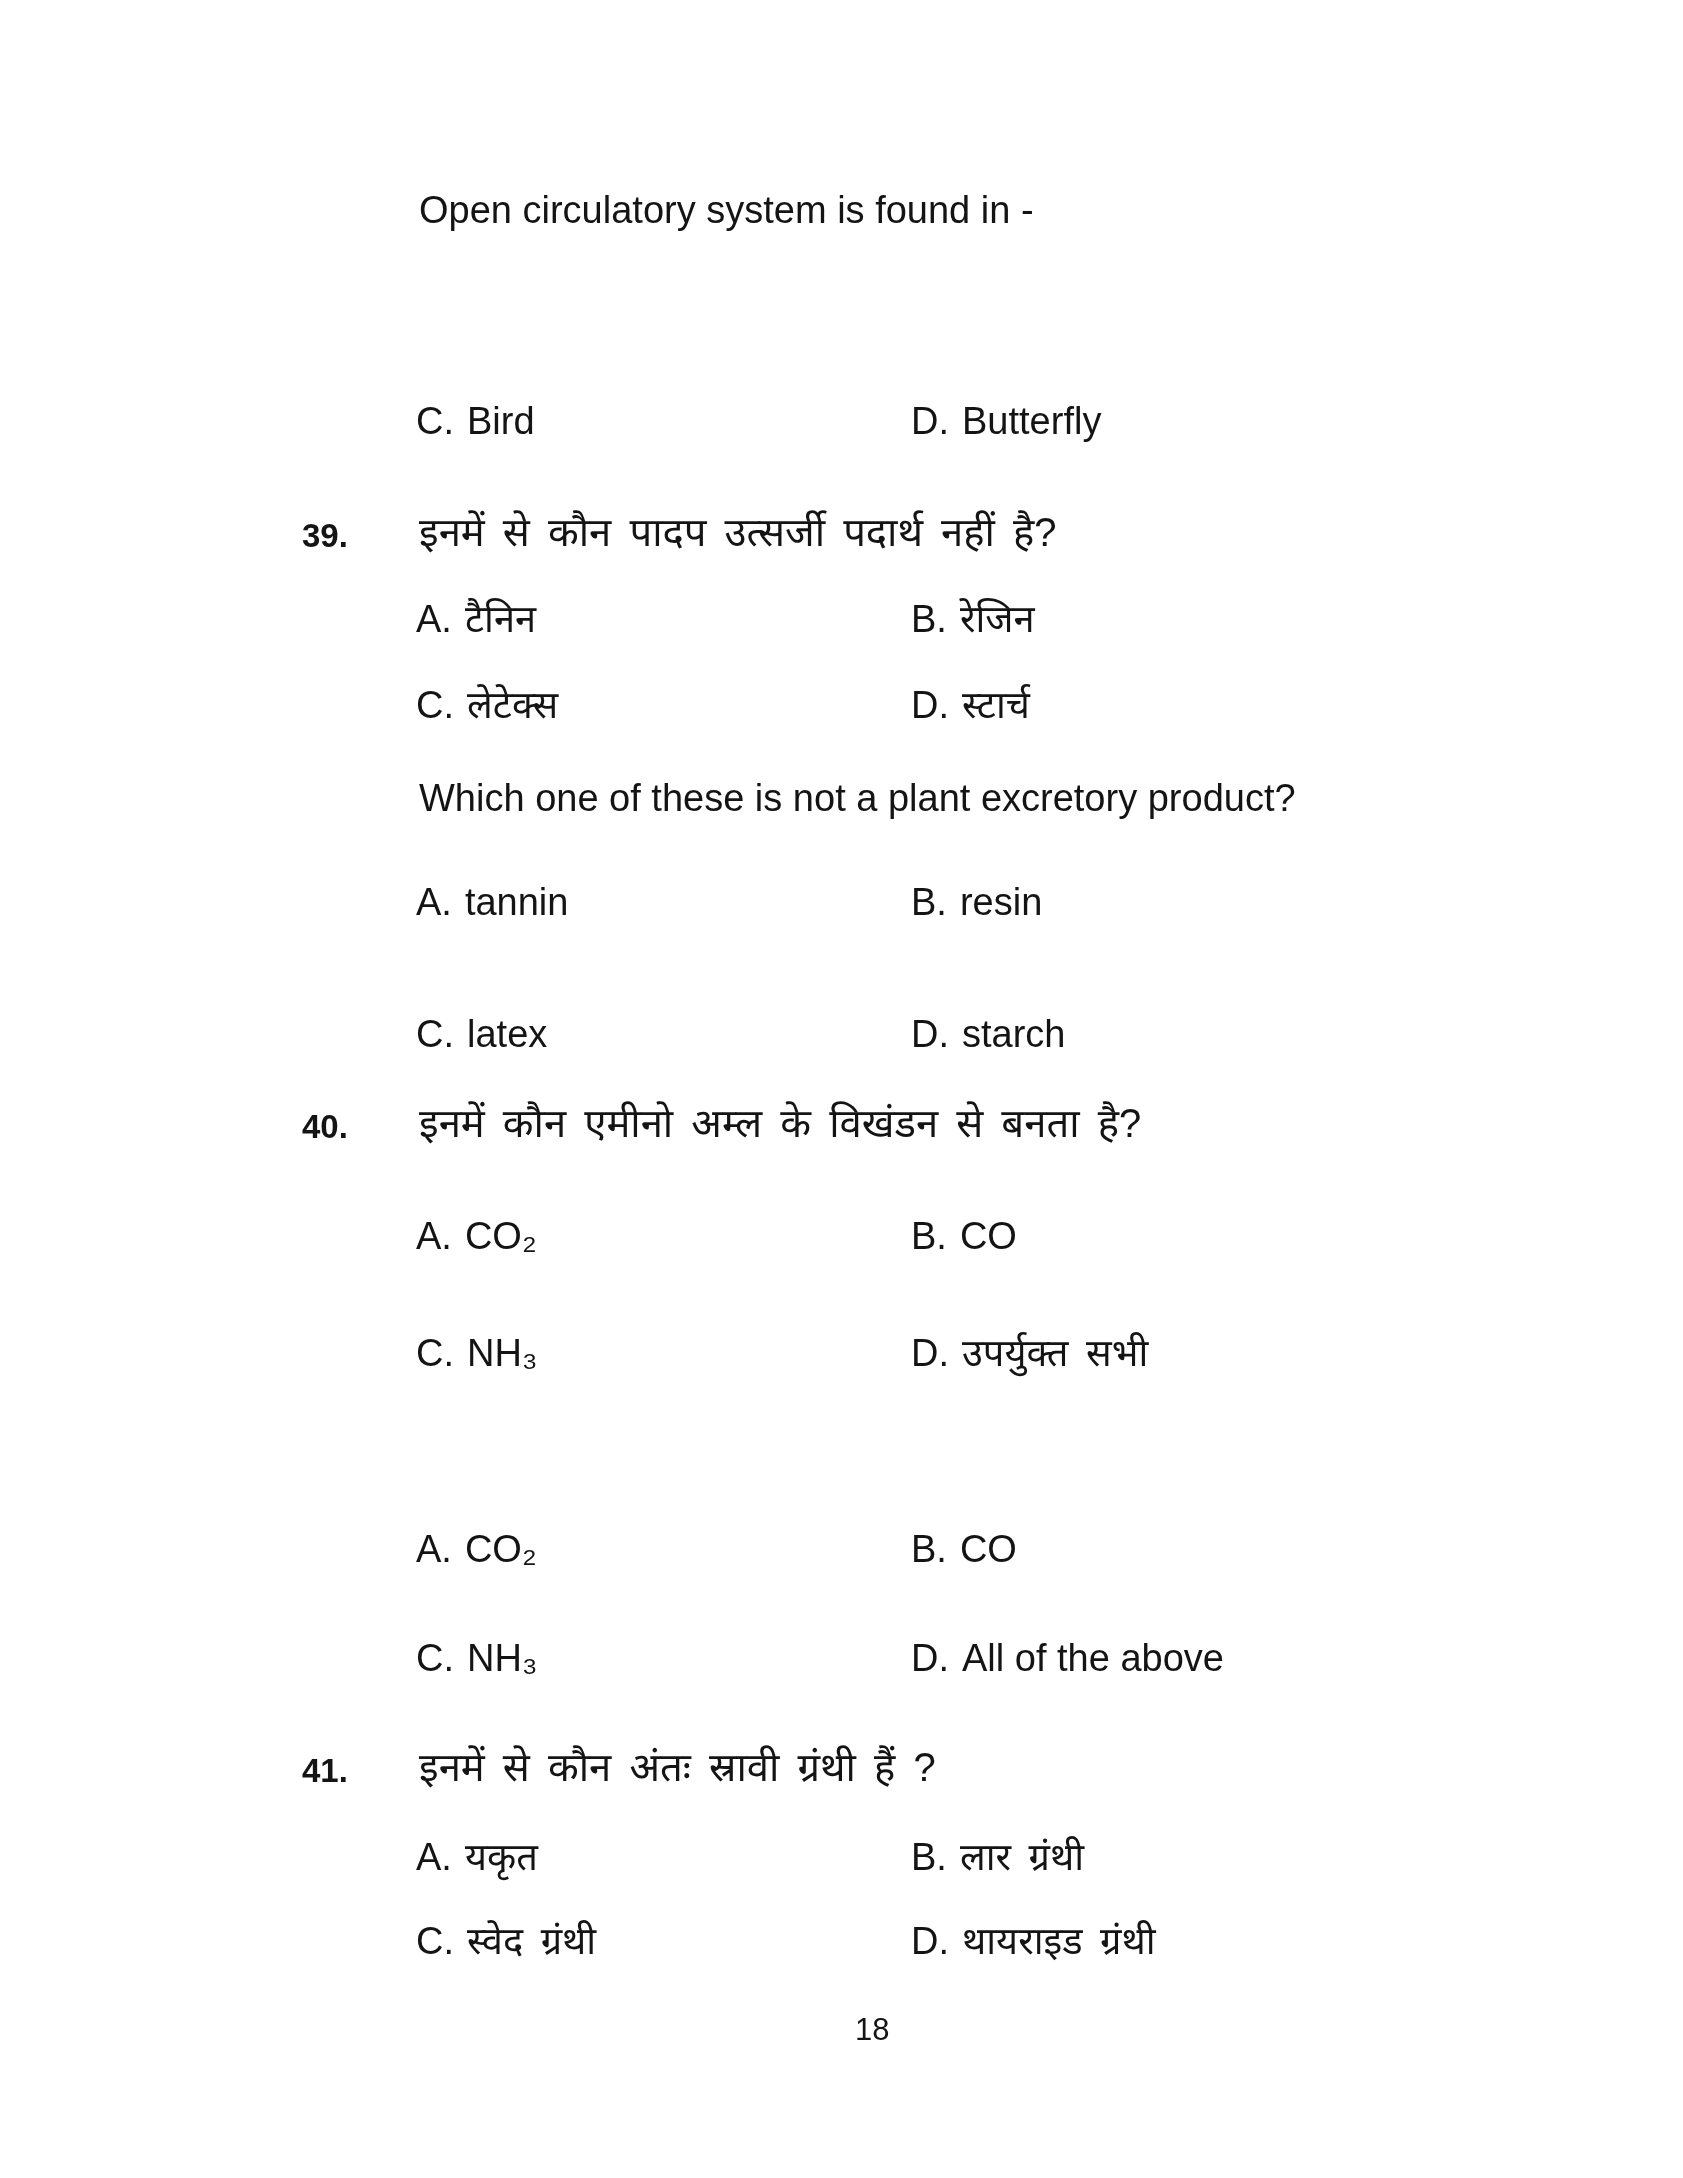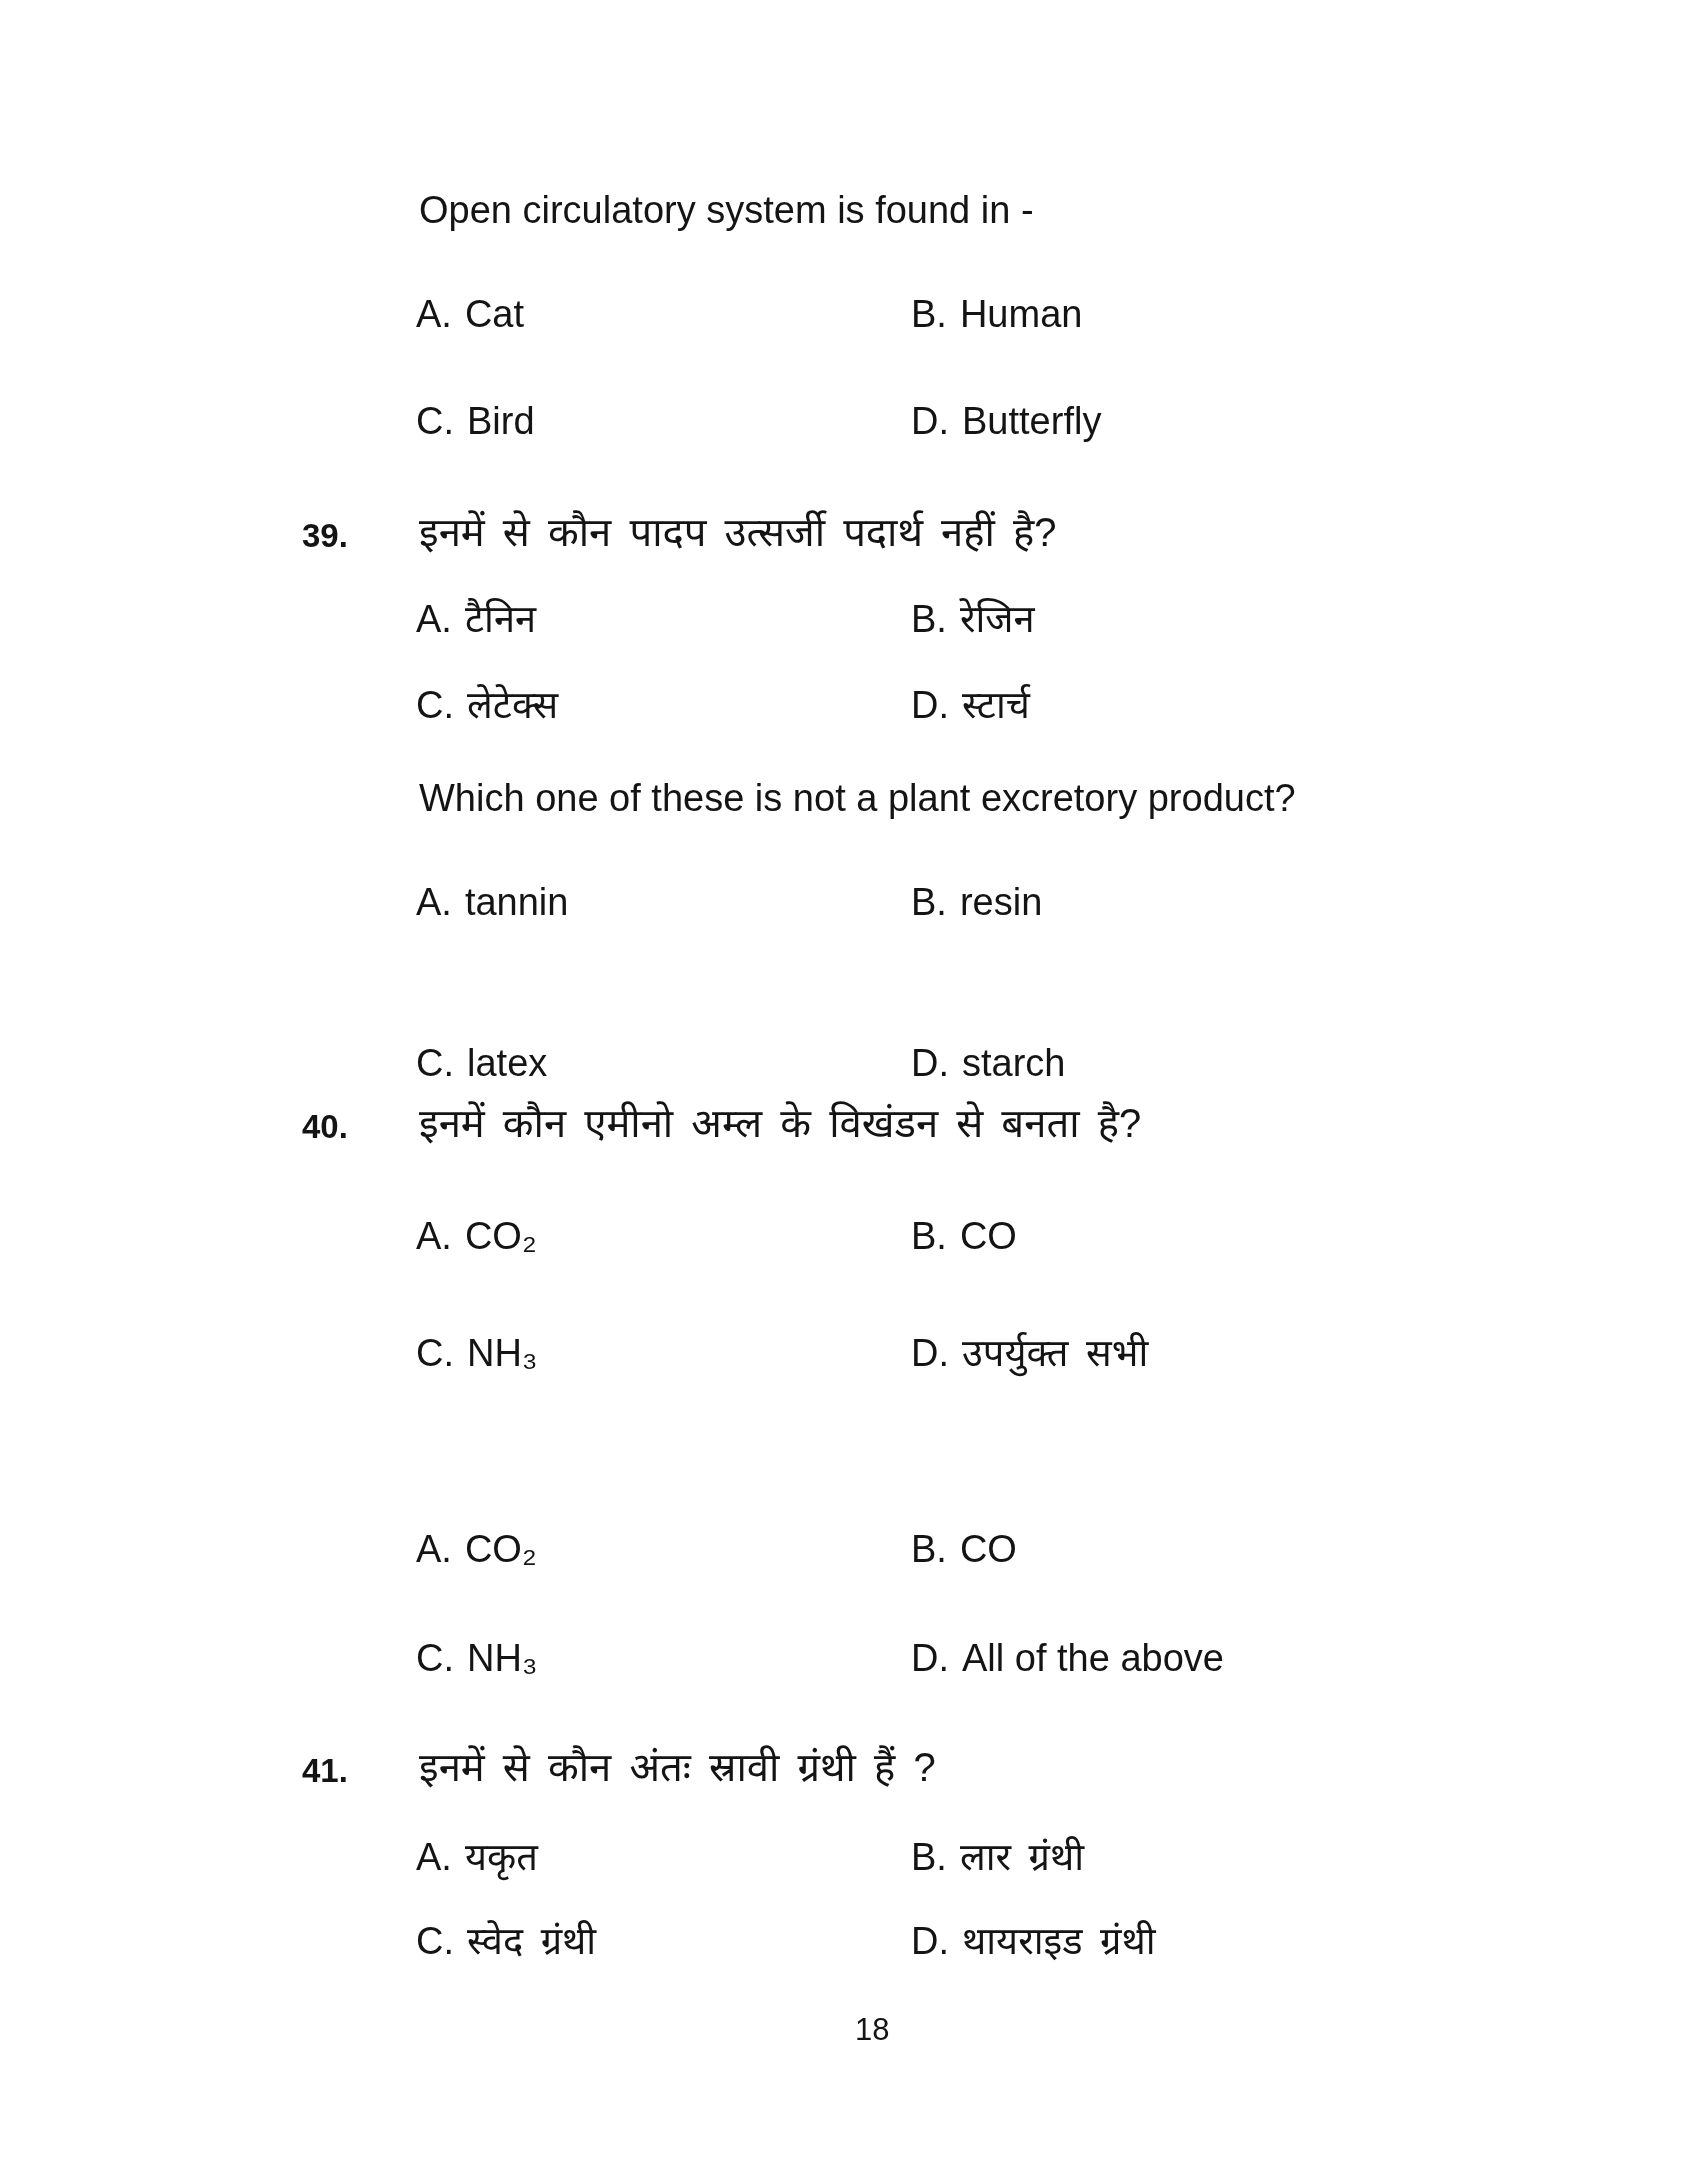--- a/index.html
+++ b/index.html
@@ -32,24 +32,20 @@
   }
 </style>
 </head>
 <body>
 
 <div class="page">
 
   <div class="row" style="top:186px">
     <span class="qtext">Open circulatory system is found in -</span>
   </div>
-  <div class="row" style="top:290px">
-    <span class="opt colA"><span class="lbl">A.</span><span>Cat</span></span>
-    <span class="opt colB"><span class="lbl">B.</span><span>Human</span></span>
-  </div>
   <div class="row" style="top:397px">
     <span class="opt colA"><span class="lbl">C.</span><span>Bird</span></span>
     <span class="opt colB"><span class="lbl">D.</span><span>Butterfly</span></span>
   </div>
 
   <div class="row" style="top:508px">
     <span class="qnum">39.</span>
     <span class="qtext hi">इनमें से कौन पादप उत्सर्जी पदार्थ नहीं है?</span>
   </div>
   <div class="row" style="top:595px">
@@ -61,21 +57,21 @@
     <span class="opt hi colB"><span class="lbl">D.</span><span>स्टार्च</span></span>
   </div>
 
   <div class="row" style="top:774px">
     <span class="qtext">Which one of these is not a plant excretory product?</span>
   </div>
   <div class="row" style="top:878px">
     <span class="opt colA"><span class="lbl">A.</span><span>tannin</span></span>
     <span class="opt colB"><span class="lbl">B.</span><span>resin</span></span>
   </div>
-  <div class="row" style="top:1039px">
+  <div class="row" style="top:1010px">
     <span class="opt colA"><span class="lbl">C.</span><span>latex</span></span>
     <span class="opt colB"><span class="lbl">D.</span><span>starch</span></span>
   </div>
 
   <div class="row" style="top:1099px">
     <span class="qnum">40.</span>
     <span class="qtext hi">इनमें कौन एमीनो अम्ल के विखंडन से बनता है?</span>
   </div>
   <div class="row" style="top:1212px">
     <span class="opt colA"><span class="lbl">A.</span><span>CO₂</span></span>

